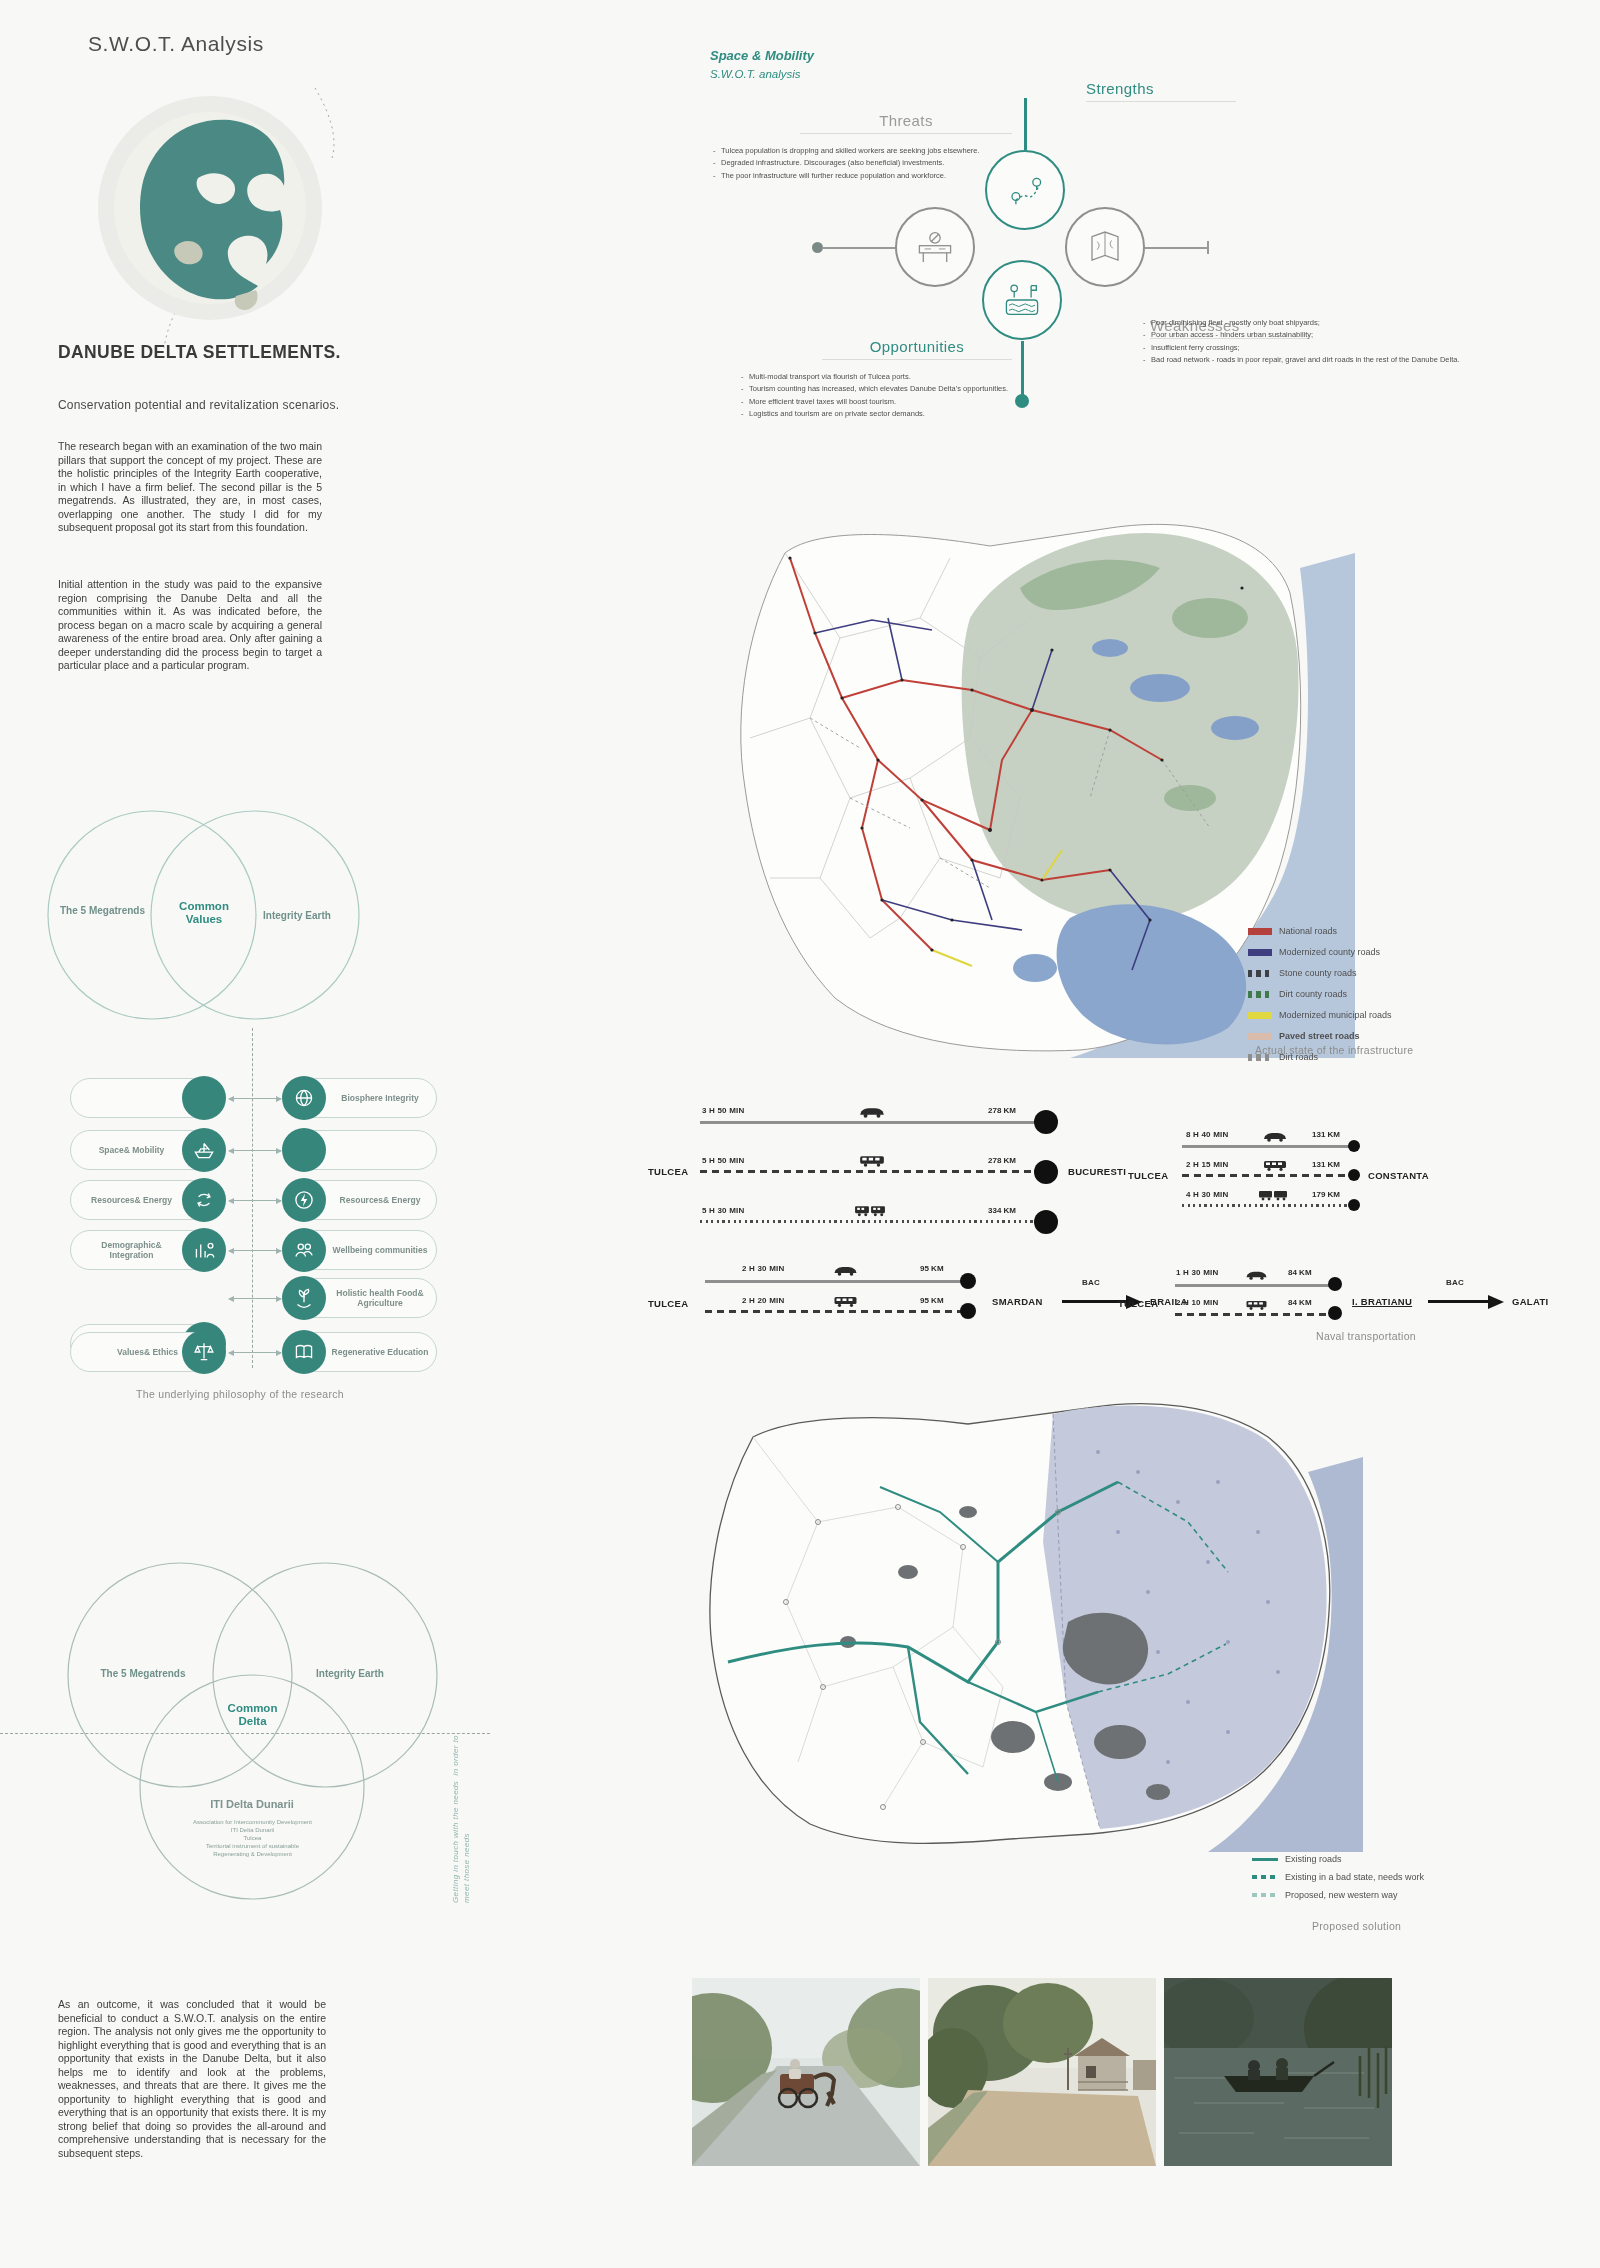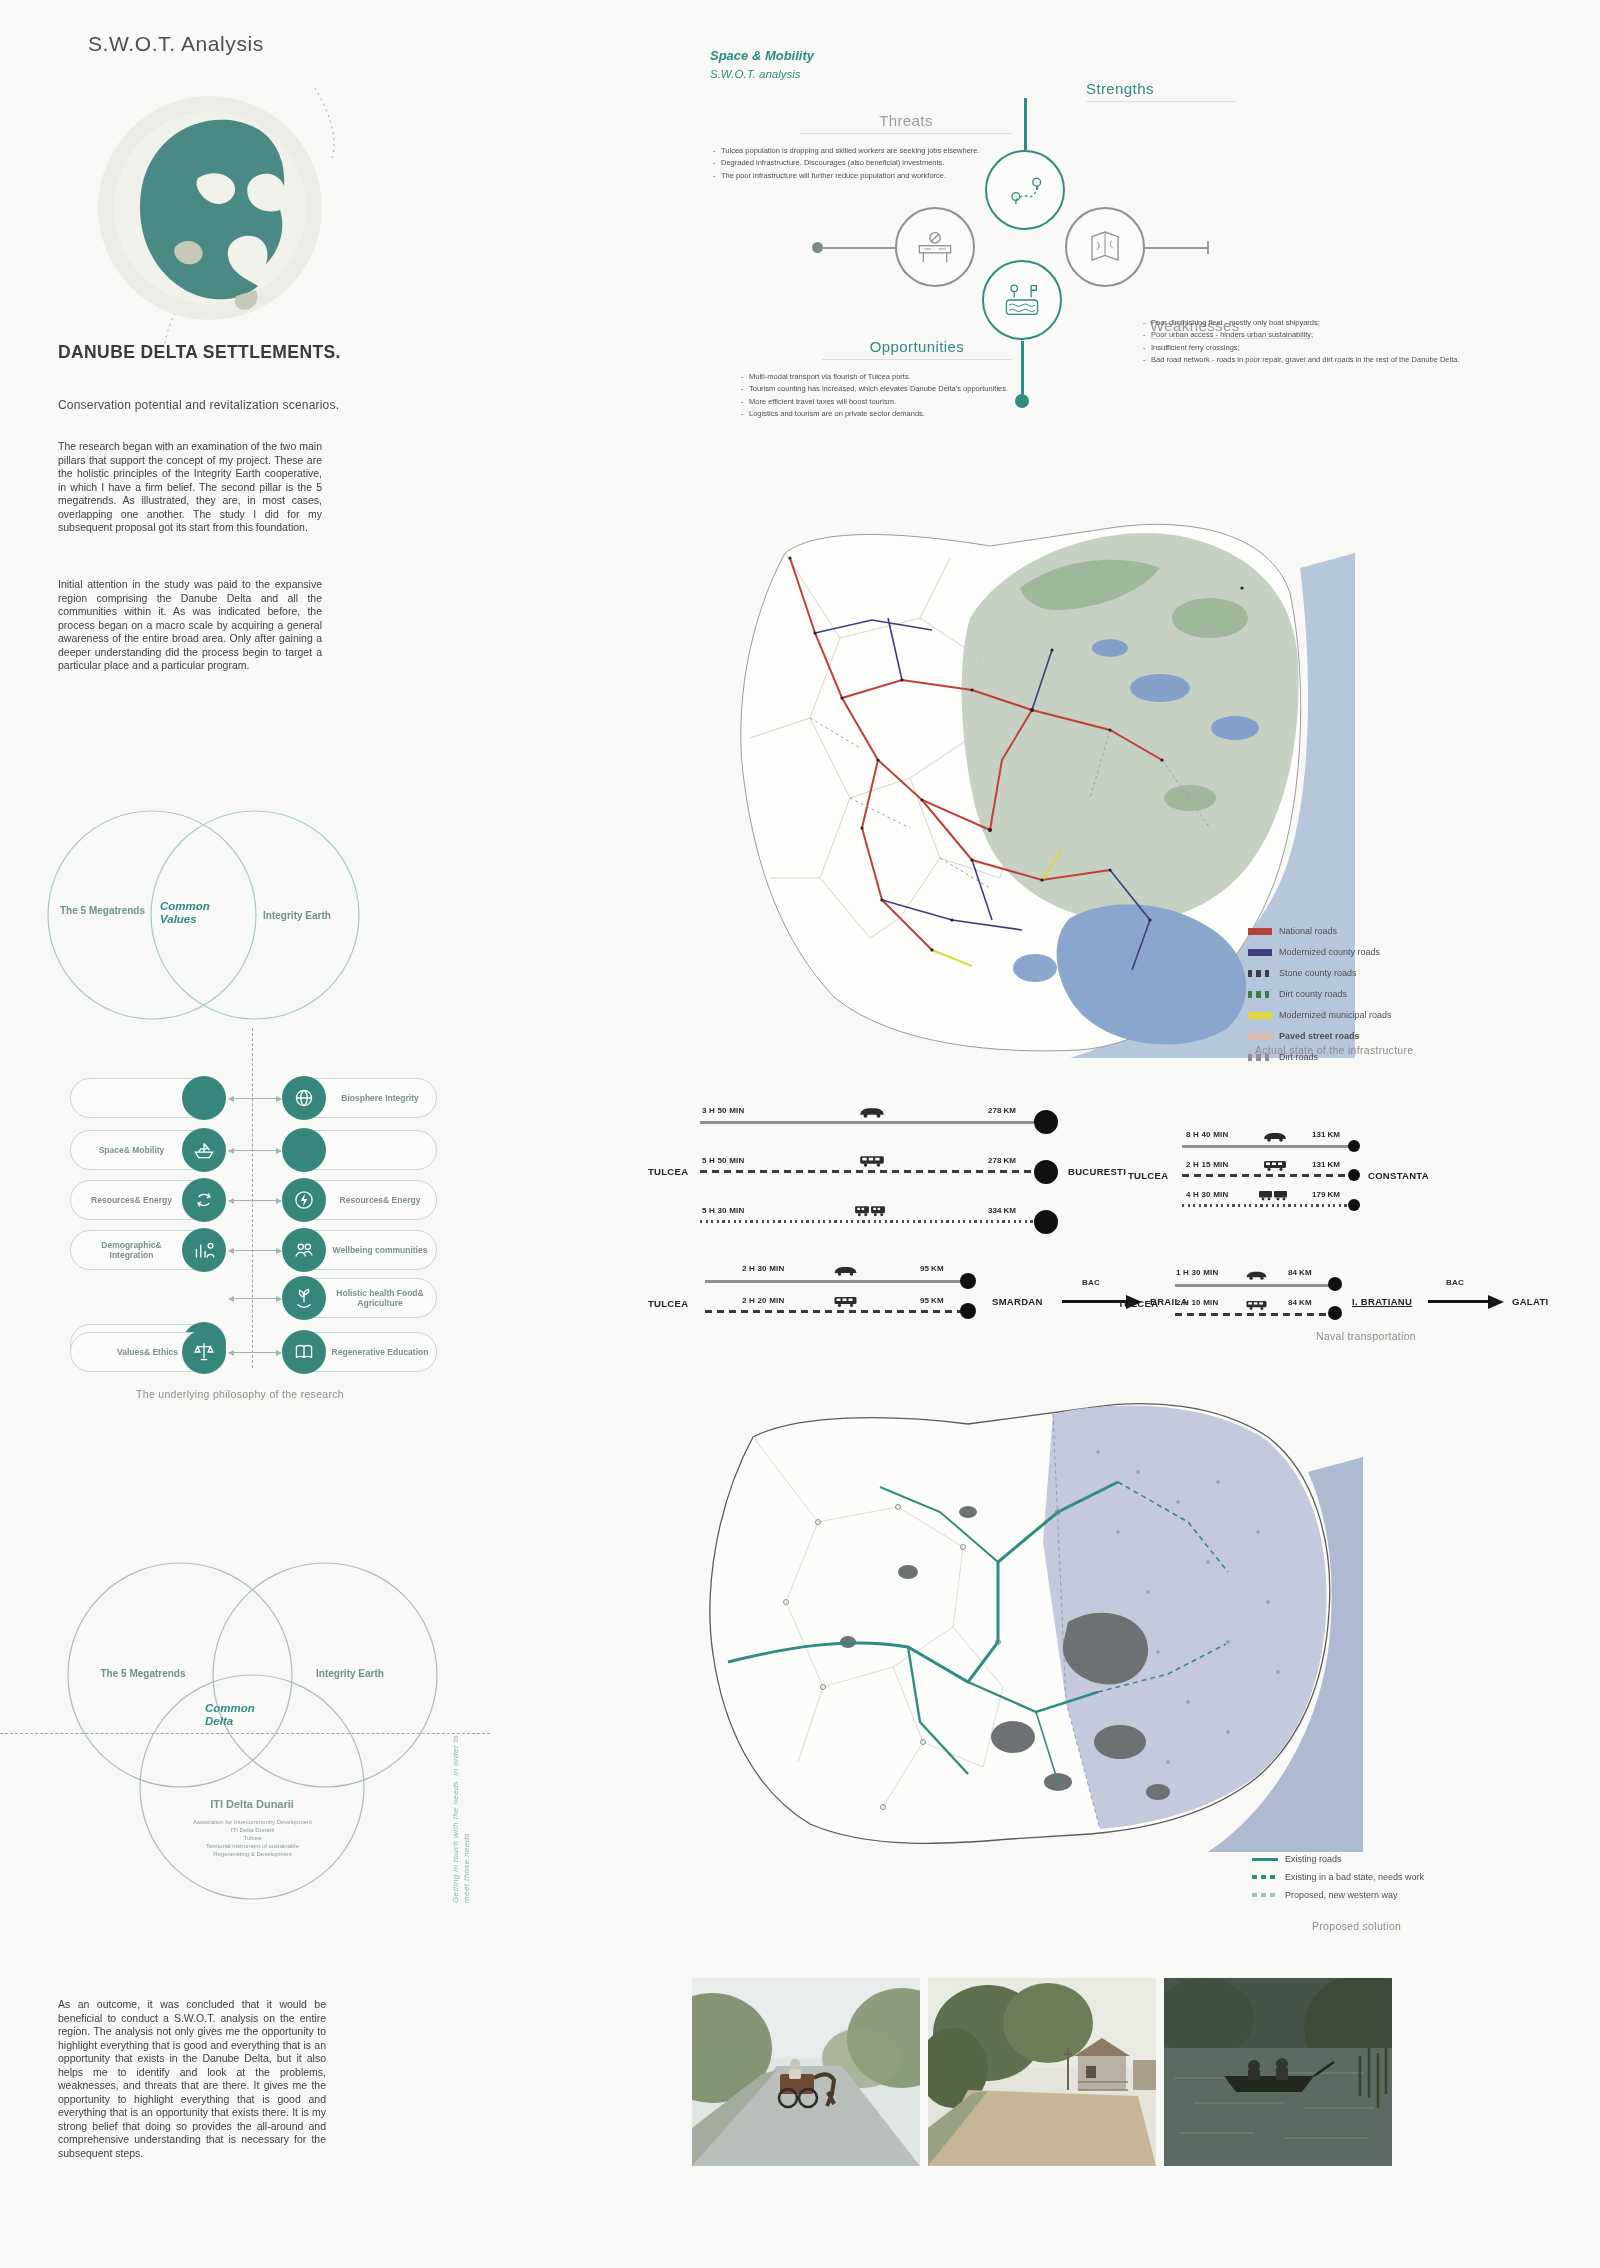--- a/index.html
+++ b/index.html
@@ -25,21 +25,21 @@
   
   .swot-circle { position:absolute; width:80px; height:80px; border-radius:50%; background:#fbfbfa;
                  display:flex; align-items:center; justify-content:center; }
   .sc-teal { border:2.5px solid #2f8c81; }
   .sc-gray { border:2.5px solid #8f8f8f; }
   .conn { position:absolute; }
   .conn-dot { position:absolute; border-radius:50%; }
 
   
   .venn-label  { font-size:10px; font-weight:bold; color:#70918b; text-align:center; line-height:12px; }
-  .venn-center { font-size:11.5px; font-weight:bold; color:#2f8c81; text-align:left; line-height:13px;font-style:italic; }
+  .venn-center { font-size:11.5px; font-weight:bold; color:#2f8c81; text-align:center; line-height:13px; }
   .venn-sub-title { font-size:11px; font-weight:bold; color:#7d938f; text-align:center; }
   .venn-sub-lines { font-size:6px; line-height:8px; color:#8aa09b; text-align:center; }
   .dashed-v { border-left:1px dashed #9aa6a3; }
   .dashed-h { border-top:1px dashed #9aa6a3; }
   .side-note { writing-mode:vertical-rl; transform:rotate(180deg); font-size:8px; font-style:italic;
                color:#8fb5af; letter-spacing:.4px; line-height:11px; }
 
   
   .pill { position:absolute; height:40px; border:1px solid #c6d6d2; border-radius:20px; background:#fbfbf9; }
   .pill-circle { position:absolute; width:44px; height:44px; top:-3px; border-radius:50%; background:#37867c;

